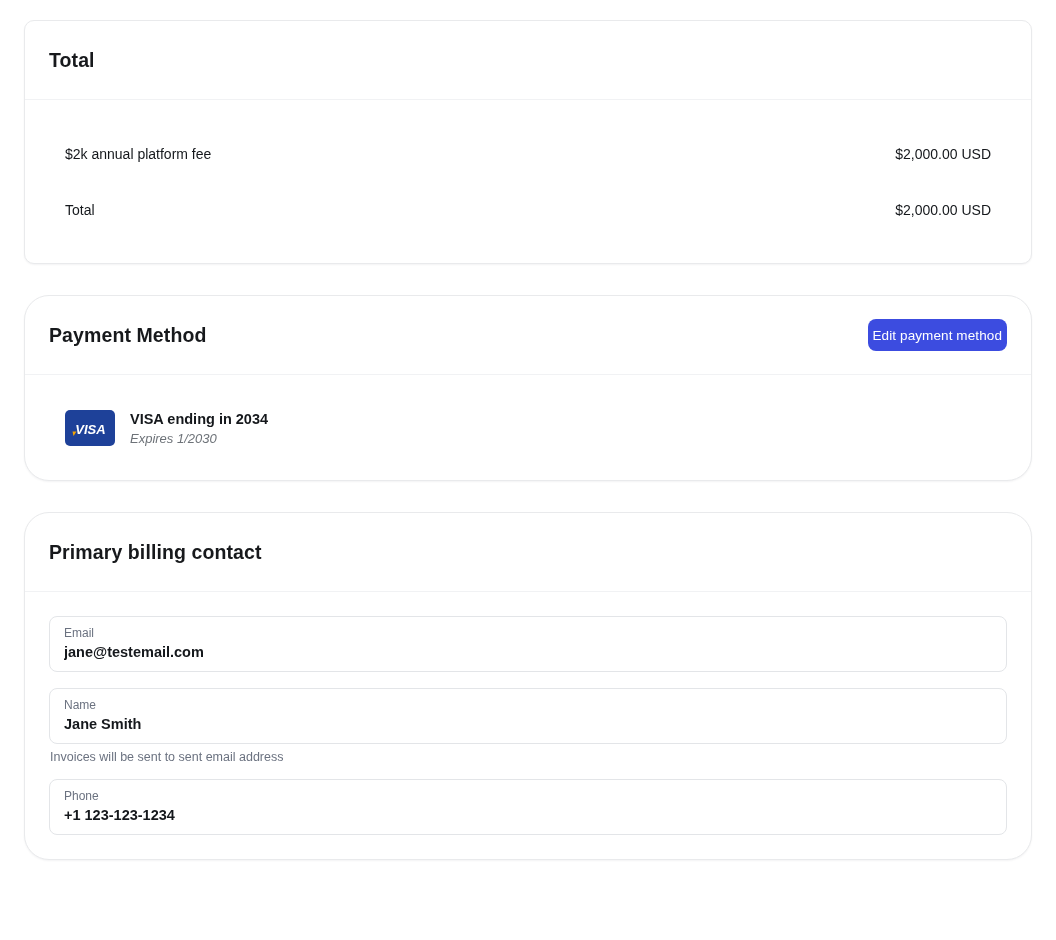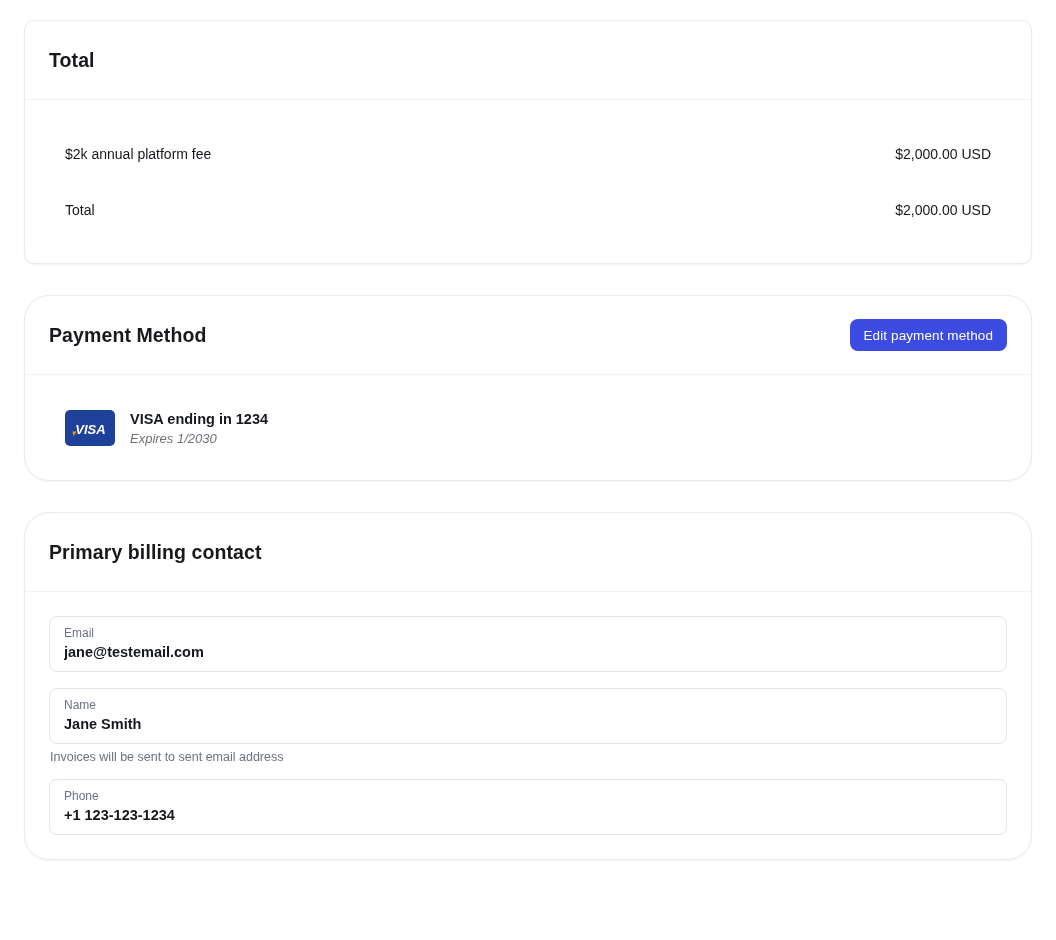--- a/index.html
+++ b/index.html
@@ -46,21 +46,21 @@
   .plan-row{
     height:56px;
     display:flex;align-items:center;justify-content:space-between;
     font-size:14px;color:#15181c;
   }
   .row-label{font-weight:400;}
   .row-value{font-weight:400;}
   
   .edit-btn{
     height:32px;
-    padding:0 14px;
+    padding:0 5px;
     border:none;border-radius:8px;
     background:var(--accent);
     color:#ffffff;
     font-family:"Liberation Sans",sans-serif;
     font-size:13.5px;font-weight:500;
     letter-spacing:.1px;
     cursor:pointer;
   }
   .pm-body{padding:35px 40px 34px 40px;}
   .pm-row{display:flex;align-items:flex-end;}
@@ -126,21 +126,21 @@
       <button class="edit-btn">Edit payment method</button>
     </header>
     <div class="pm-body">
       <div class="pm-row">
         <svg class="visa-badge" viewBox="0 0 50 36" xmlns="http://www.w3.org/2000/svg">
           <rect x="0" y="0" width="50" height="36" rx="5" fill="#1e4199"></rect>
           <polygon points="7.5,21.5 11.5,21.5 8.5,26" fill="#f7a600"></polygon>
           <text x="25.5" y="23.5" text-anchor="middle" font-family="Liberation Sans, sans-serif" font-size="13" font-weight="bold" font-style="italic" fill="#ffffff">VISA</text>
         </svg>
         <div class="pm-info">
-          <div class="pm-title">VISA ending in 1234</div>
+          <div class="pm-title">VISA ending in 2034</div>
           <div class="pm-sub">Expires 1/2030</div>
         </div>
       </div>
     </div>
   </section>
 
   <section class="card">
     <header class="card-header">
       <h2 class="card-title">Primary billing contact</h2>
     </header>

